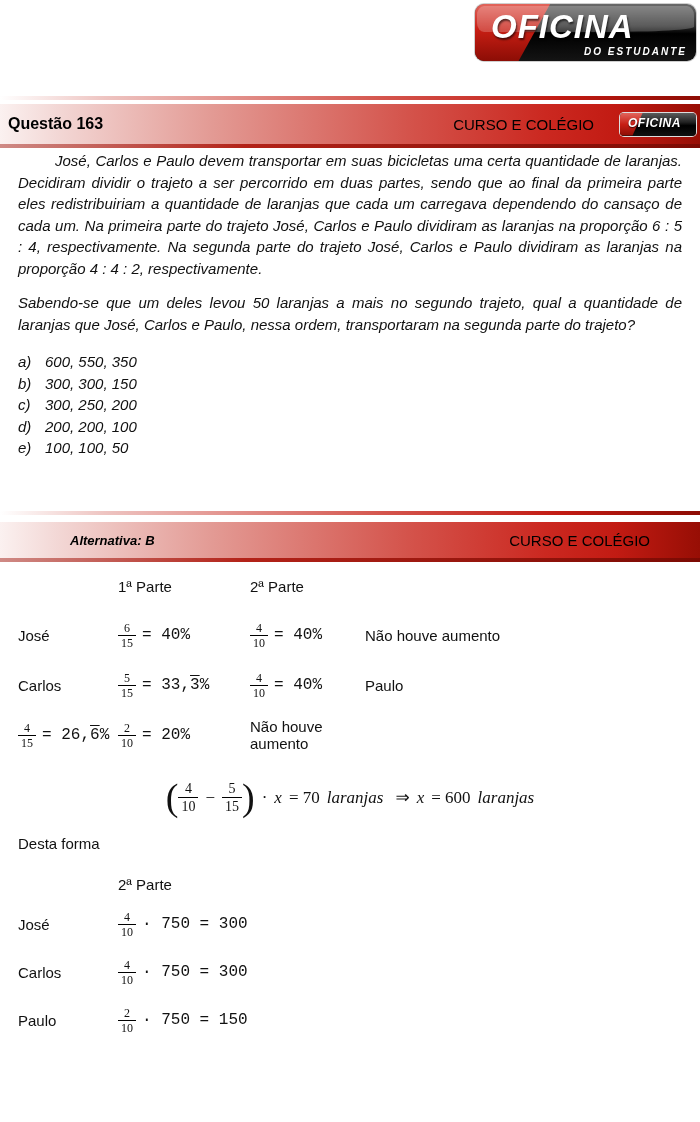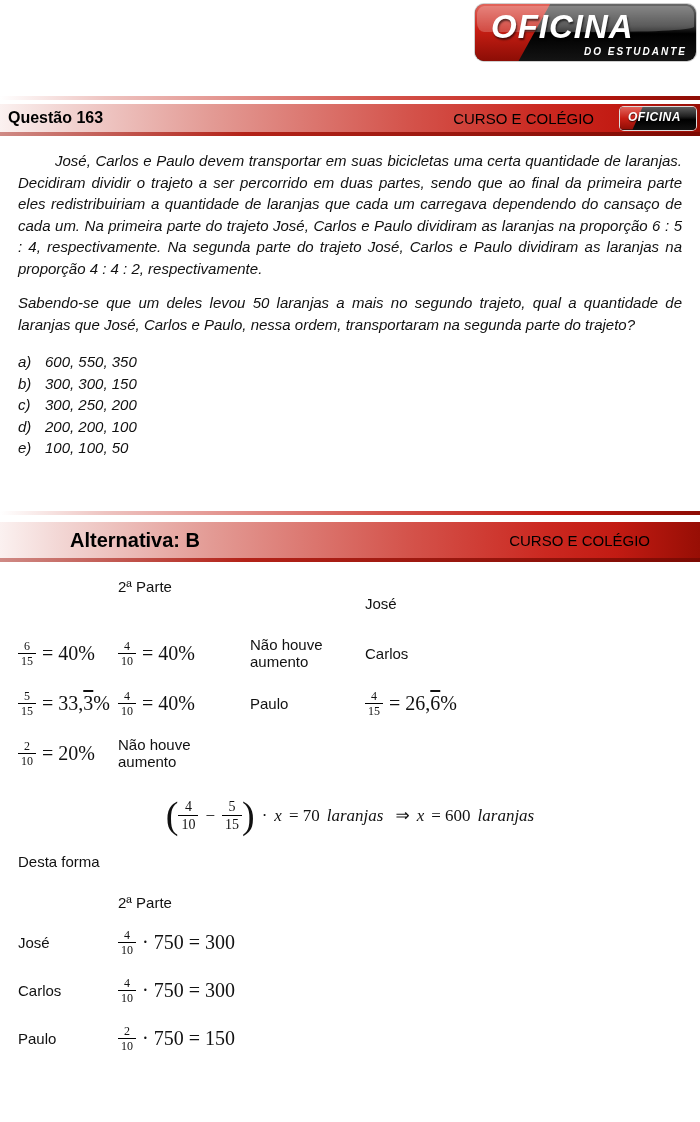--- a/index.html
+++ b/index.html
@@ -35,60 +35,60 @@
   .bar{position:absolute;left:0;width:700px;}
   .bar .strip{height:4px;background:linear-gradient(90deg,#fff 0%,#eec4c1 15%,#d4544c 55%,#c21b13 80%,#8d0c04 100%);}
   .bar .gap{background:#fff;}
   .bar .main{
     position:relative;display:flex;align-items:center;
     background:linear-gradient(90deg,#fbf1f0 0%,#f3d8d6 8%,#e39b95 30%,#d4544c 58%,#cb2820 78%,#c21b13 88%,#970e05 100%);
   }
   .bar .line{height:4px;background:linear-gradient(90deg,#cf8a85 0%,#b32218 35%,#7c0a03 100%);}
   #qbar{top:96px;}
   #qbar .gap{height:4px;}
-  #qbar .main{height:28px;}
+  #qbar .main{height:40px;}
   #qbar .title{font-weight:bold;font-size:16px;margin-left:8px;color:#000;}
   #qbar .right{margin-left:auto;font-size:15px;color:#000;display:flex;align-items:center;}
   #qbar .right .lbl{margin-right:26px;}
   .minilogo{
     position:relative;width:76px;height:23px;margin-right:4px;border-radius:4px;overflow:hidden;
     background:linear-gradient(180deg,#5c5c5c 0%,#222 40%,#000 55%,#111 100%);
     box-shadow:0 0 0 1px #ddd;
   }
   .minilogo .red{
     position:absolute;left:0;top:0;bottom:0;width:30%;
     background:linear-gradient(180deg,#e2655c 0%,#c71e14 50%,#8c0d05 100%);
     clip-path:polygon(0 0,100% 0,55% 100%,0 100%);
   }
   .minilogo .brand{
     position:absolute;left:8px;top:3px;color:#fff;font-style:italic;font-weight:bold;font-size:12px;
     letter-spacing:.5px;text-shadow:0 1px 1px rgba(0,0,0,.7);
   }
   #abar{top:511px;}
   #abar .gap{height:7px;}
   #abar .main{height:36px;}
-  #abar .title{font-weight:bold;font-size:20px;margin-left:70px;color:#000;}
+  #abar .title{font-weight:bold;font-size:13px;margin-left:70px;color:#000;font-style:italic;}
   #abar .right{margin-left:auto;margin-right:50px;font-size:15px;color:#000;}
   
   #qtext{position:absolute;top:150px;left:18px;width:664px;font-style:italic;font-size:15px;line-height:21.5px;}
   #qtext p{margin:0;text-align:justify;}
   #qtext .p1{text-indent:37px;font-style:italic;}
   #qtext .p2{margin-top:13px;}
   .options{margin-top:16px;}
   .opt{display:flex;}
   .opt .letter{width:27px;}
   
   #solution{position:absolute;top:578px;left:0;width:700px;font-size:15px;}
   .t1{display:grid;grid-template-columns:100px 132px 115px auto;padding-left:18px;}
   .t1 .hdr{height:32px;display:flex;align-items:flex-start;}
   .t1 .cell{height:50px;display:flex;align-items:center;}
   .frac{display:inline-block;text-align:center;vertical-align:middle;font-family:"Liberation Serif",serif;}
   .frac .num{display:block;font-size:12px;line-height:14px;padding:0 3px;border-bottom:1px solid #000;}
   .frac .den{display:block;font-size:12px;line-height:14px;padding:0 3px;}
-  .res{font-family:Liberation Serif, serif;font-size:20px;margin-left:6px;white-space:nowrap;}
+  .res{font-family:Liberation Mono, monospace;font-size:16px;margin-left:6px;white-space:nowrap;}
   .over{text-decoration:overline;}
   #conclusion{margin:16px 18px 0 18px;line-height:21.5px;}
   .mvar{font-family:"Liberation Serif",serif;font-style:italic;font-size:16px;}
   
   #equation{margin-top:20px;text-align:center;}
   .eqline{display:inline-flex;align-items:center;font-family:"Liberation Serif",serif;font-size:17px;}
   .paren{font-size:38px;font-weight:300;line-height:.9;font-family:"Liberation Serif",serif;}
   .eqline .frac .num,.eqline .frac .den{font-size:14px;line-height:17px;}
   .eqline .op{margin:0 7px;}
   .eqline .tok{margin-left:7px;white-space:nowrap;}
@@ -159,20 +159,21 @@
     <span class="title">Alternativa: B</span>
     <span class="right">CURSO E COLÉGIO</span>
   </div>
   <div class="line"></div>
 </div>
 
 <div id="solution">
 
   <div class="t1">
     <div class="hdr"></div>
+    <div class="hdr">1ª Parte</div>
     <div class="hdr">2ª Parte</div>
     <div class="hdr"></div>
 
     <div class="cell">José</div>
     <div class="cell">
       <span class="frac">
           <span class="num">6</span>
           <span class="den">15</span>
         </span>
       <span class="res"><span>= 40%</span><span class="over"></span><span></span></span>

